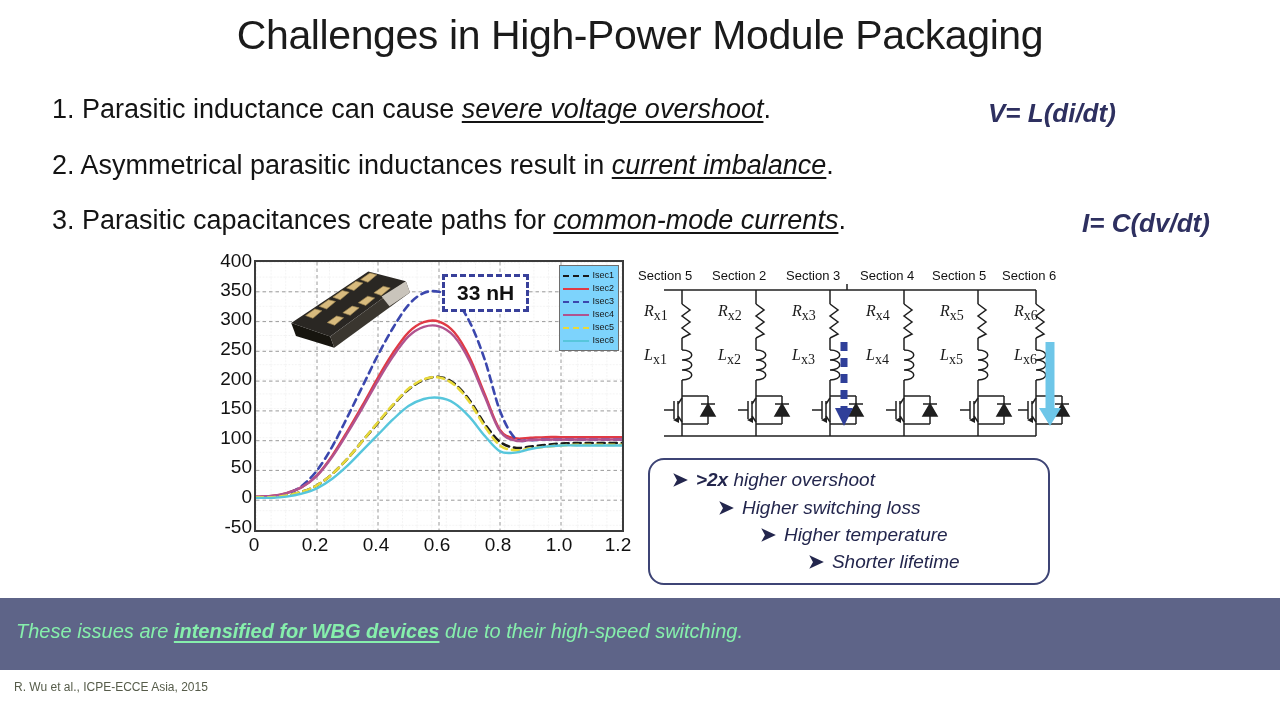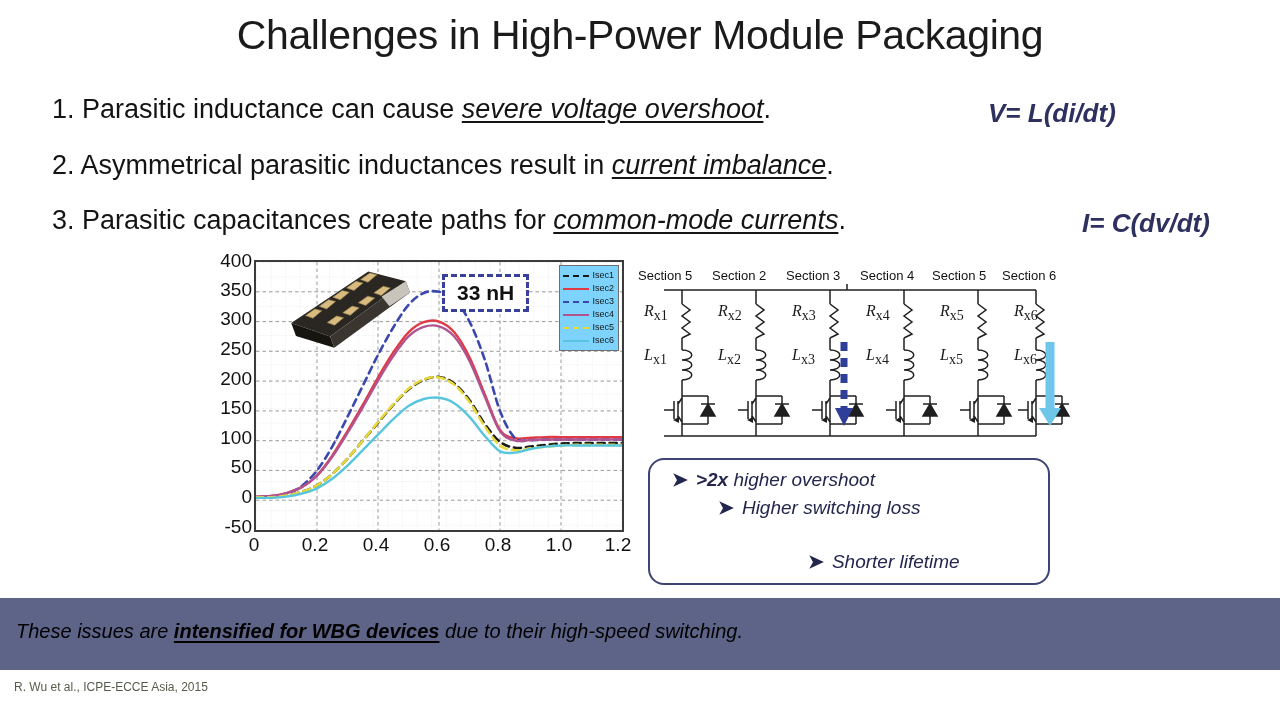--- a/index.html
+++ b/index.html
@@ -262,21 +262,21 @@
     width: 1280px;
     height: 72px;
     background: #5e6488;
   }
   #banner-text {
     position: absolute;
     left: 16px;
     top: 22px;
     font-size: 20px;
     font-style: italic;
-    color: #000000;
+    color: #86efac;
     font-family: "Liberation Sans", sans-serif;
     white-space: nowrap;
   }
   .banner-em {
     font-weight: bold;
     text-decoration: underline;
     text-underline-offset: 3px;
   }
   #citation {
     position: absolute;
@@ -585,20 +585,23 @@
   <div class="comp-label" style="left:378px;top:106px">L<sub>x6</sub></div>
 </div>
 
 <div id="consequences-box">
   <div class="cons-line" id="cons-1">
     <span class="cons-arrow">➤</span><span class="cons-strong">&gt;2x</span><span> higher overshoot</span>
   </div>
   <div class="cons-line" id="cons-2">
     <span class="cons-arrow">➤</span><span>Higher switching loss</span>
   </div>
+  <div class="cons-line" id="cons-3">
+    <span class="cons-arrow">➤</span><span>Higher temperature</span>
+  </div>
   <div class="cons-line" id="cons-4">
     <span class="cons-arrow">➤</span><span>Shorter lifetime</span>
   </div>
 </div>
 
 <div id="bottom-banner">
   <div id="banner-text">
     <span>These issues are </span><span class="banner-em">intensified for WBG devices</span><span> due to their high-speed switching.</span>
   </div>
 </div>

